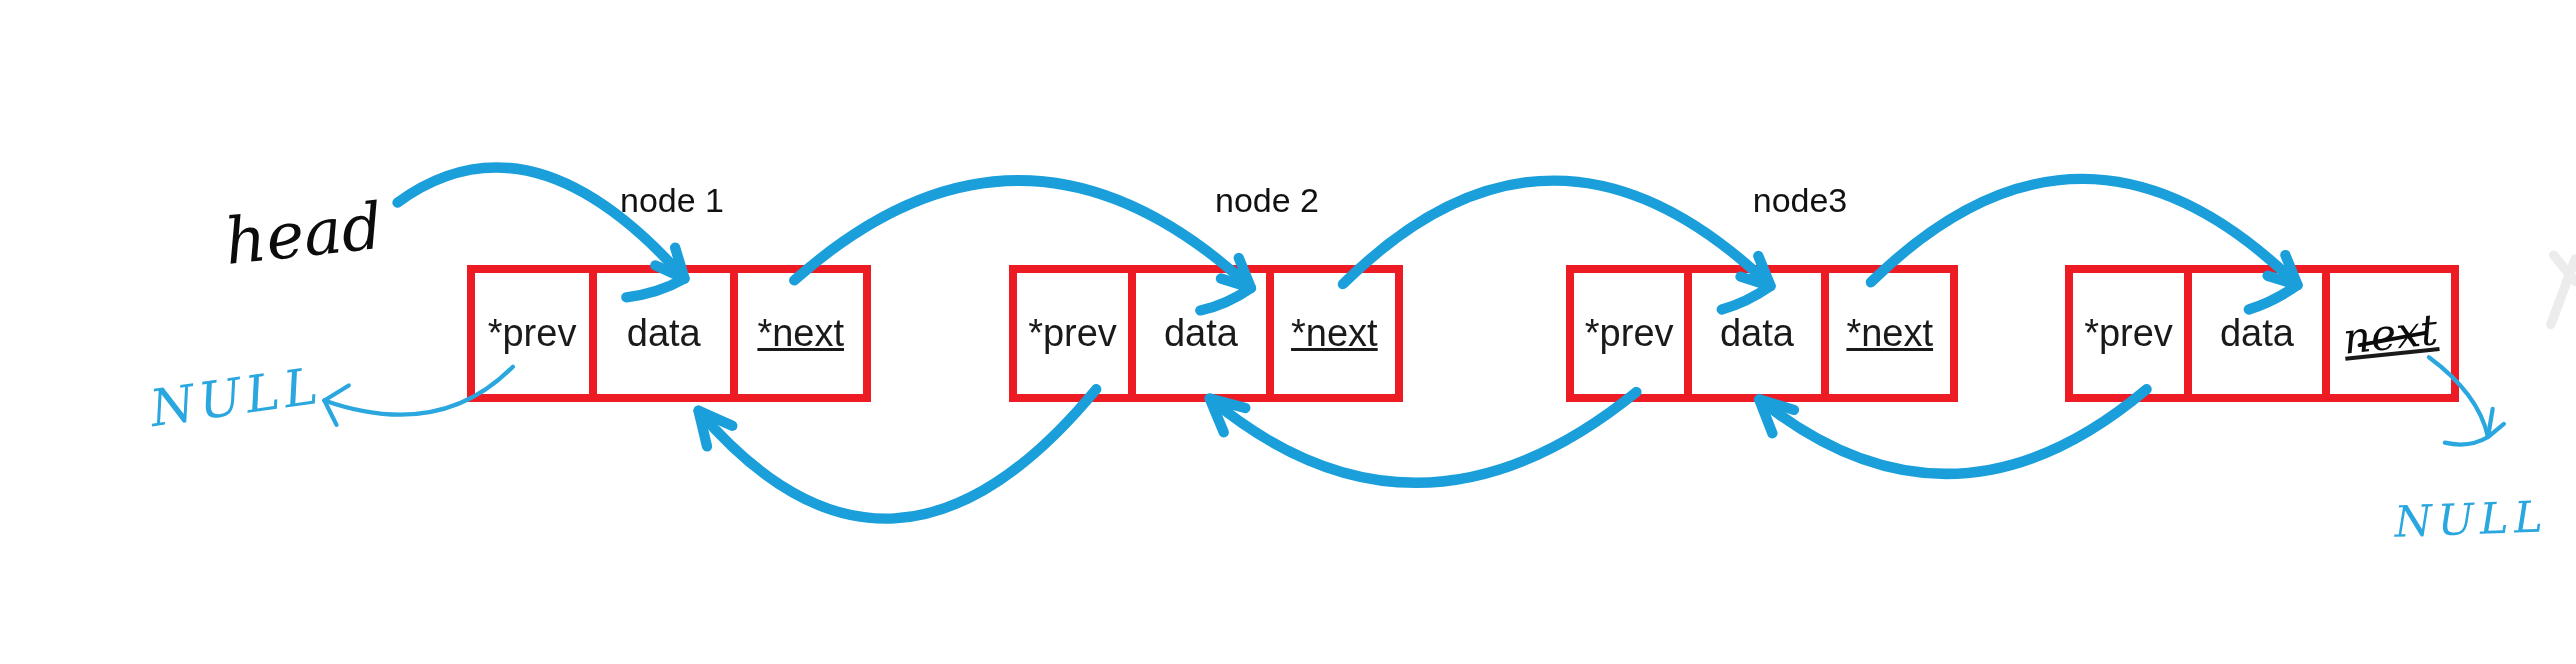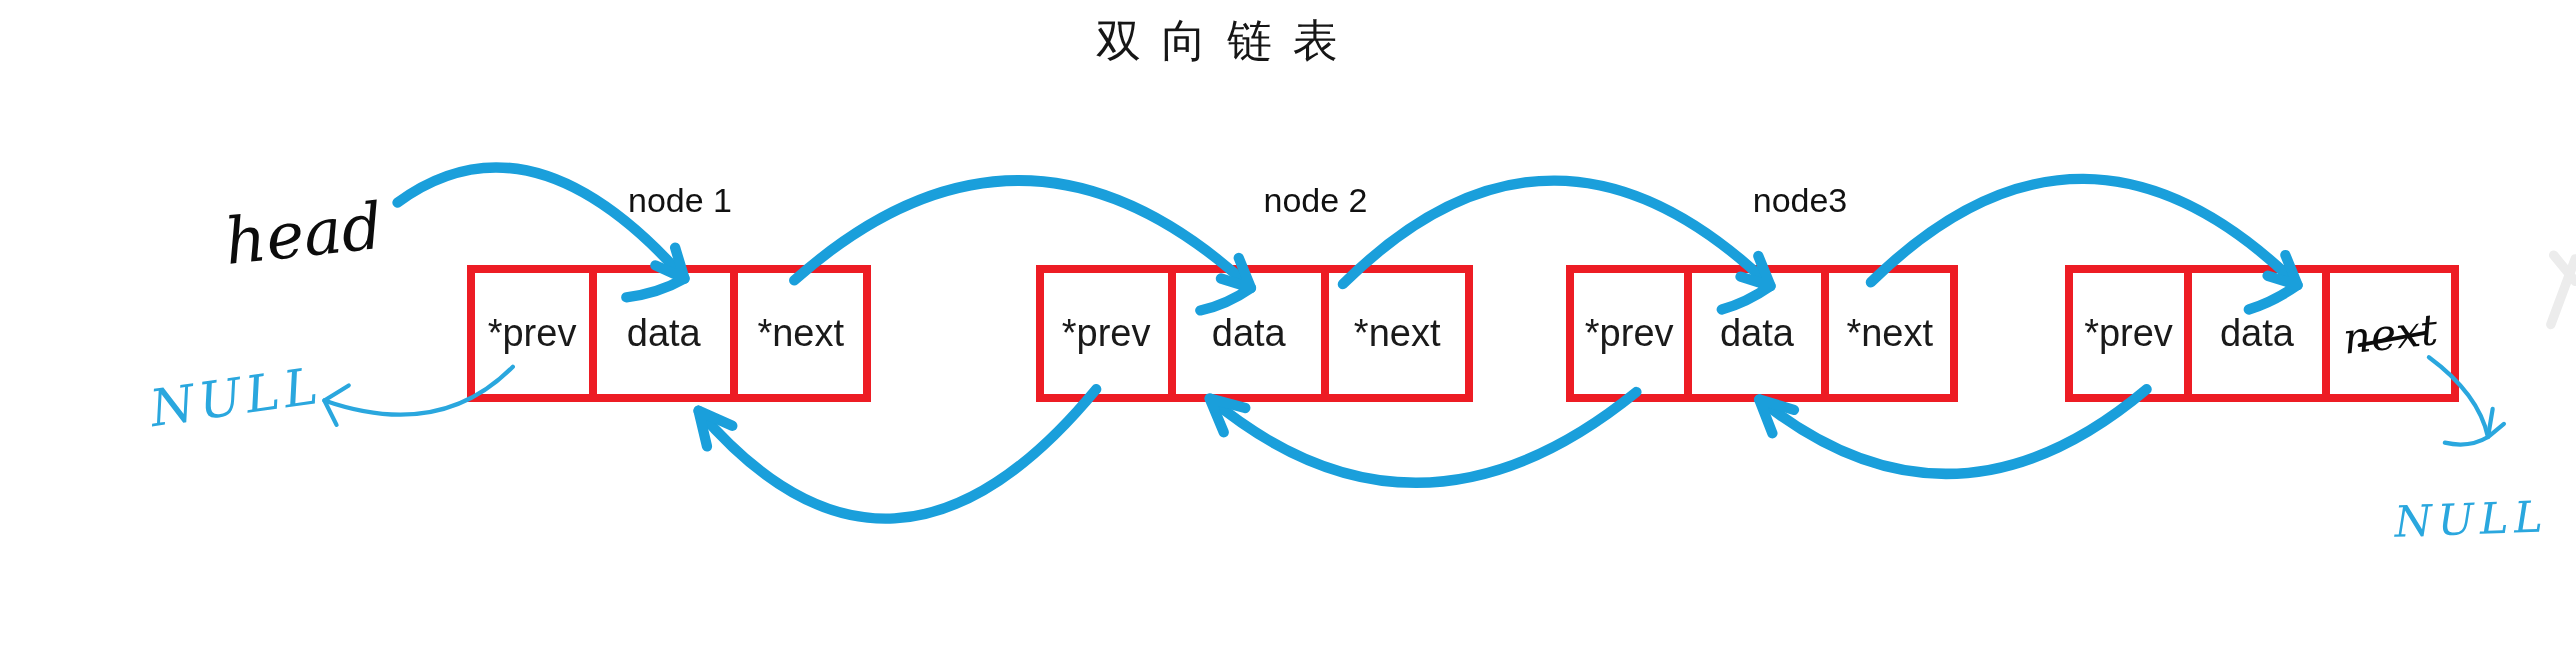--- a/index.html
+++ b/index.html
@@ -32,29 +32,29 @@
     font-size:38px;color:#1a1a1a;
     white-space:nowrap;
   }
   .cell:first-child{border-left:none;}
   .node-label{
     position:absolute;top:-84px;left:50%;
     transform:translateX(-50%);
     font-size:34px;color:#111111;white-space:nowrap;
   }
   .node1{left:467px;width:404px;}
-  .node2{left:1036px;width:437px;}
+  .node2{left:1009px;width:394px;}
   .node3{left:1566px;width:392px;}
   .node4{left:2065px;width:394px;}
-  .node1 .node-label{margin-left:11px;}
+  .node1 .node-label{margin-left:3px;}
   .node2 .node-label{margin-left:61px;}
   .node3 .node-label{margin-left:38px;}
   .c-prev{flex:1.30;}
   .c-data{flex:1.52;text-align:center;}
-  .c-next{flex:1.42;}
+  .c-next{flex:1.42;text-decoration:underline;}
   
   .hand-cell{
     font-family:"DejaVu Serif", serif;
     font-style:italic;font-size:43px;
     transform:rotate(-6deg);
     color:#0c0c0c;
   }
   
   #ink{
     position:absolute;left:0;top:0;width:2576px;height:664px;
@@ -75,21 +75,20 @@
   .hw-null-r{
     font-family:"DejaVu Serif", serif;font-style:italic;
     font-size:46px;fill:#2aa7de;letter-spacing:6px;
   }
 </style>
 </head>
 <body>
 
 <div id="canvas">
 
-  <div class="title">双向链表</div>
 
   <div class="node node1">
     <div class="node-label">node 1</div>
     <div class="box">
       <div class="cell c-prev">*prev</div>
       <div class="cell c-data">data</div>
       <div class="cell c-next">*next</div>
     </div>
   </div>
 

